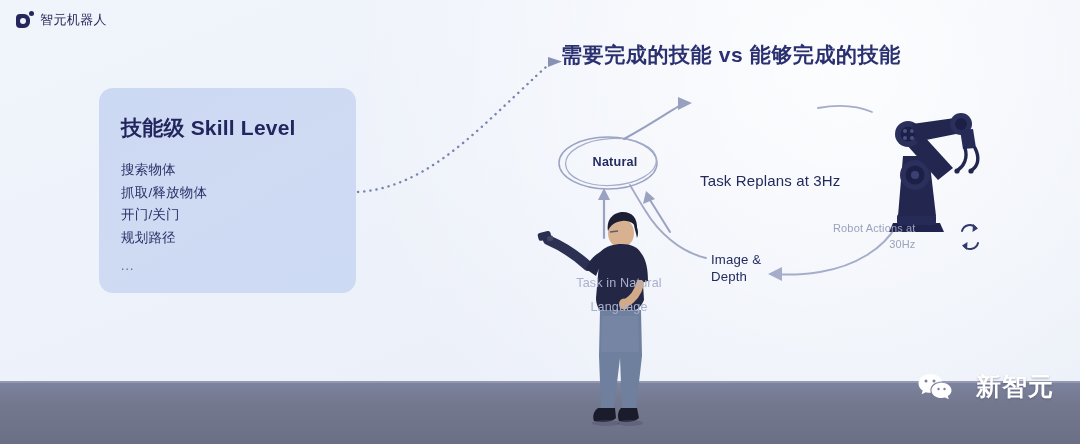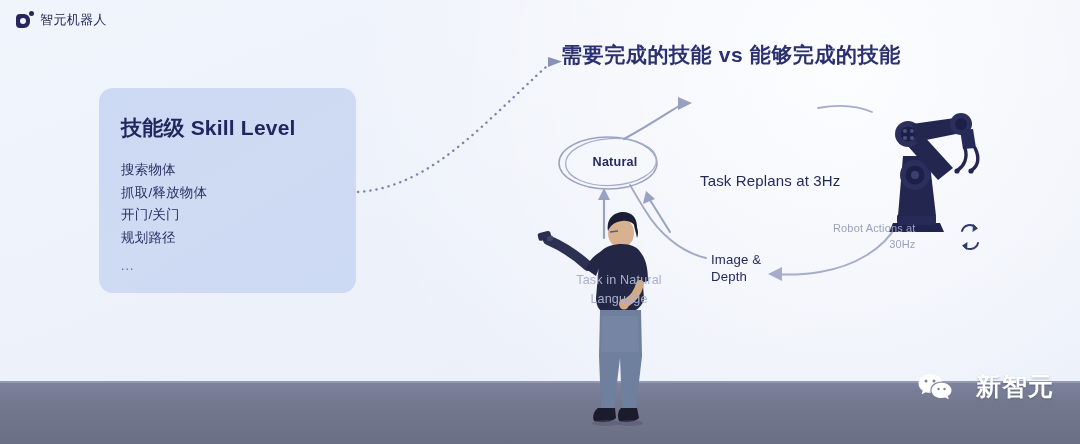--- a/index.html
+++ b/index.html
@@ -141,21 +141,21 @@
     left: 833px; top: 220px;
     color: #9aa2bc;
     font-size: 11px;
     line-height: 16px;
     text-align: right;
   }
   #label-task {
     left: 559px; top: 271px;
     color: #a9b0cb;
     font-size: 12.6px;
-    line-height: 19px;
+    line-height: 24px;
     text-align: center;
     width: 120px;
   }
   #label-workgpt {
     left: 573px; top: 154px;
     width: 84px;
     text-align: center;
     font-size: 12.6px;
     font-weight: 700;
     color: #252c62;

